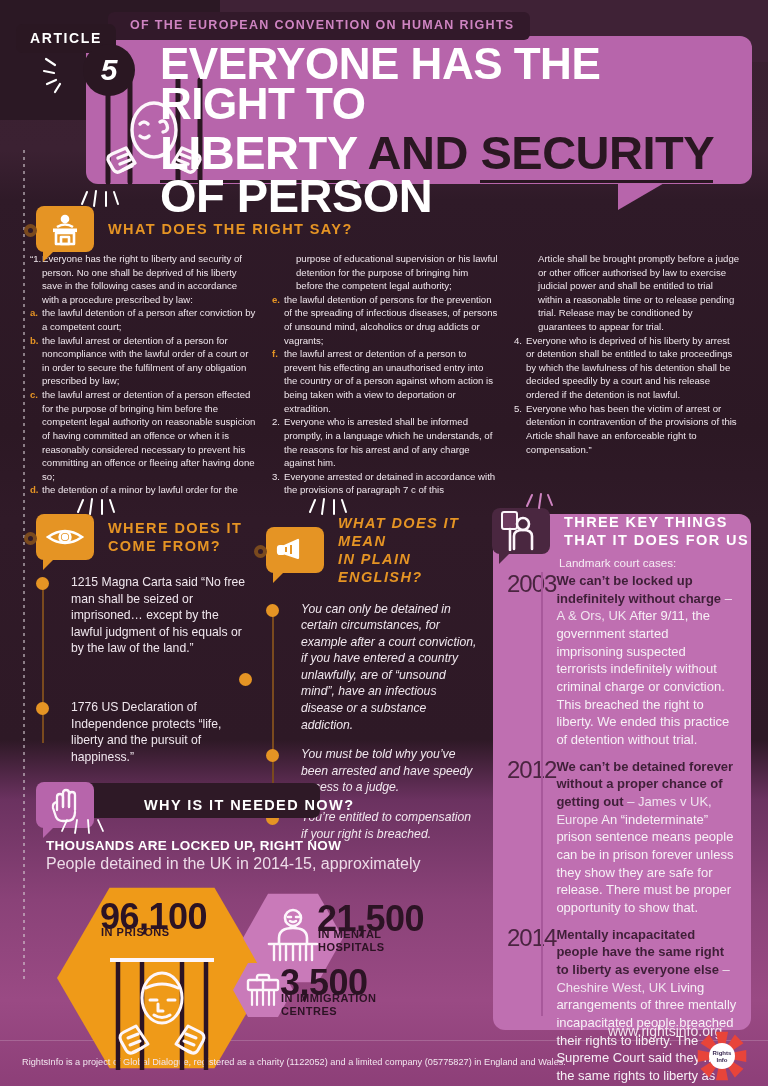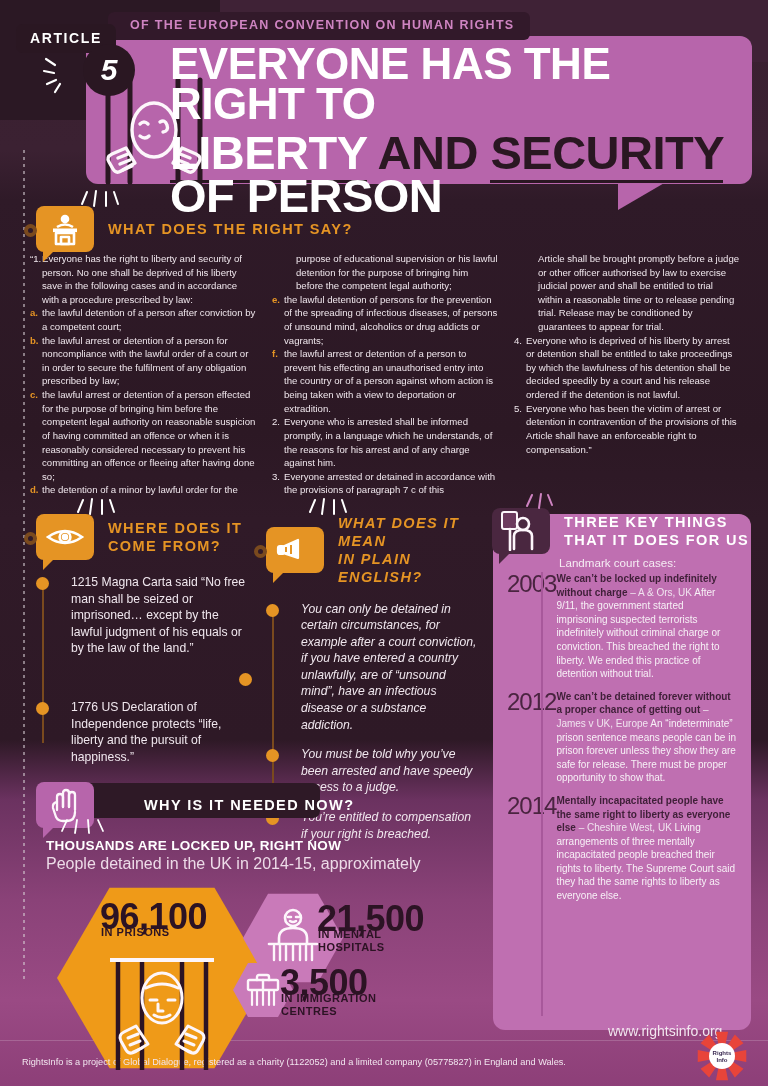--- a/index.html
+++ b/index.html
@@ -66,21 +66,21 @@
   .speech{
     position:absolute; left:86px; top:36px; width:666px; height:148px;
     background:#b765ab; border-radius:12px; z-index:5;
   }
   .speech:after{
     content:""; position:absolute; right:86px; bottom:-26px;
     border-left:0 solid transparent; border-right:48px solid transparent;
     border-top:28px solid #b765ab;
   }
   .headline{
-    position:absolute; left:170px; top:44px; width:570px; z-index:8;
+    position:absolute; left:160px; top:44px; width:570px; z-index:8;
     color:#fff; font-weight:bold; line-height:.92;
     font-size:45px; letter-spacing:-.5px;
     font-stretch:condensed; text-align:left;
   }
   .headline .l1{ display:block; font-size:44px; }
   .headline .l2{ display:block; font-size:47px; margin-top:6px; }
   .hl-dark{ color:#2a1722; }
   .hl-ul{ border-bottom:3px solid #2a1722; padding-bottom:1px; }
   .hl-ulw{ border-bottom:3px solid #2a1722; padding-bottom:1px; }
   .prisoner-hdr{ position:absolute; left:96px; top:78px; z-index:8; }
@@ -138,21 +138,21 @@
     position:absolute; left:493px; top:514px; width:258px; height:516px;
     background:#bf6fb1; border-radius:12px; z-index:3;
   }
   .keywrap{ position:absolute; left:493px; top:514px; width:258px; height:516px; z-index:5;
             padding:42px 14px 10px 14px; }
   .kline{ position:absolute; left:48px; top:58px; bottom:14px; width:1.5px; background:#a8589b;}
   .klead{ color:#f5ecf3; font-size:11.6px; margin:0 0 3px 52px; }
   .kitem{ display:flex; margin-bottom:9px; }
   .kyear{ flex:0 0 46px; font-size:24px; color:#4a2440; font-weight:normal;
           letter-spacing:-1px; line-height:1; font-stretch:condensed; }
-  .kbody{ flex:1; font-size:10px; line-height:1.36; color:#f7f0f6; }
+  .kbody{ flex:1; font-size:13px; line-height:1.36; color:#f7f0f6; }
   .kbold{ color:#3f1f38; font-weight:bold; }
   .kcase{ color:#f0e3ef; font-weight:normal; }
 
   
   .why-pill{ position:absolute; left:36px; top:782px; z-index:7; display:flex; align-items:center; }
   .why-bar{
     position:absolute; left:80px; top:783px; width:240px; height:35px;
     background:#2e1926; border-radius:7px; z-index:5;
   }
   .stat-head{ position:absolute; left:46px; top:838px; z-index:6; }

